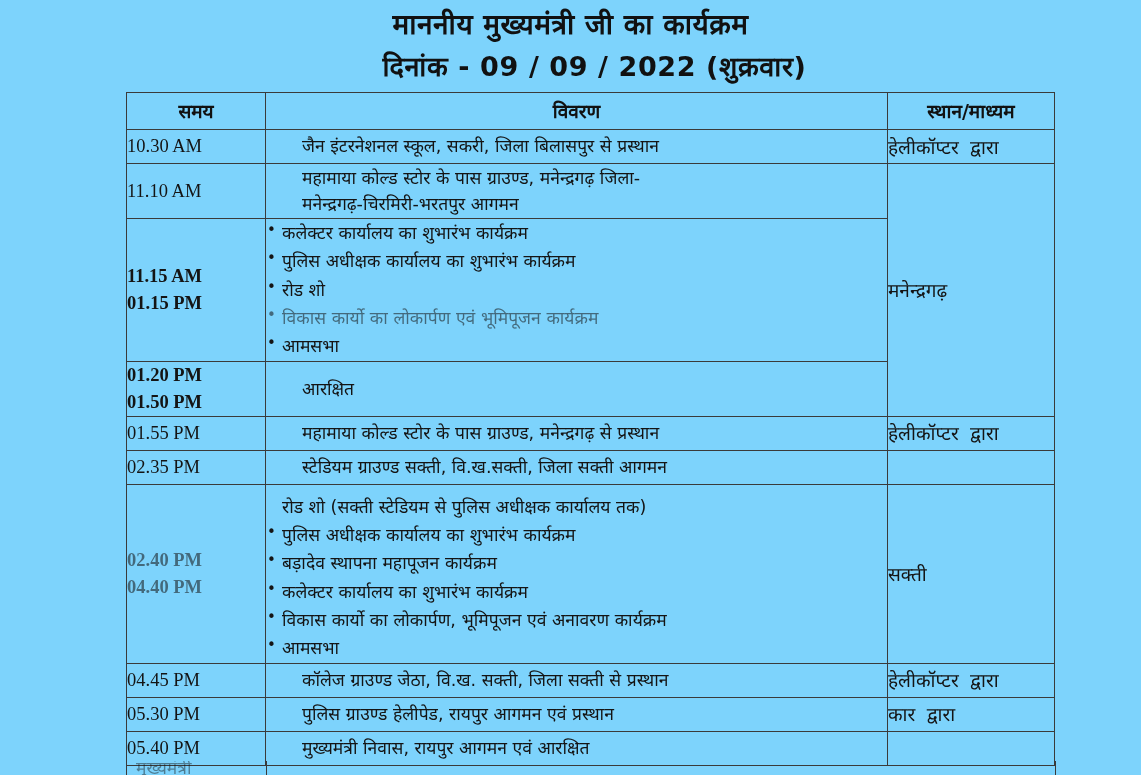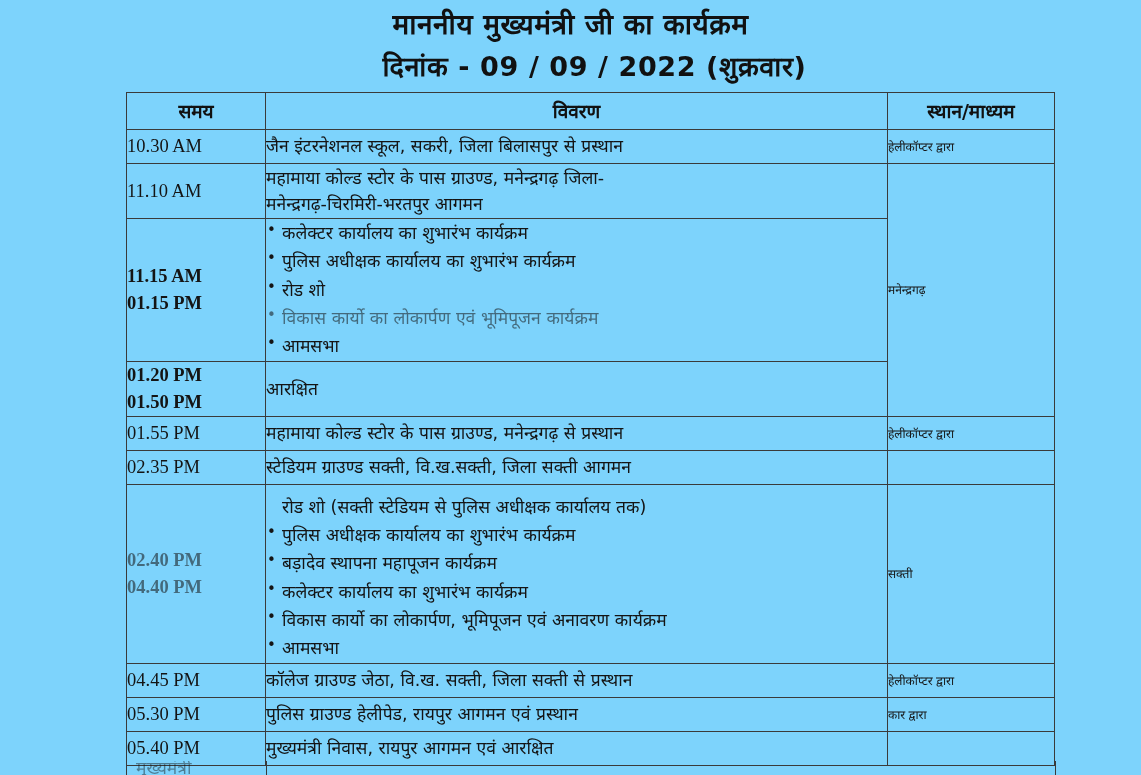--- a/index.html
+++ b/index.html
@@ -90,21 +90,21 @@
   .time-cell .tline { display: block; white-space: nowrap; }
 
   
   .desc-cell {
     font-family: "DejaVu Sans", sans-serif;
     font-size: 17.5px;
     line-height: 1.5;
     padding: 3px 6px 3px 9px;
     color: #141414;
   }
-  .desc-cell .dline { display: block; }
+  .desc-cell .dline { display: block; margin-left: 36px; }
   .desc-cell .blist { margin: 0; padding: 0; list-style: none; }
   .desc-cell .blist li {
     position: relative;
     padding-left: 16px;
     line-height: 1.62;
     white-space: nowrap;
   }
   .desc-cell .blist li::before {
     content: "\2022";
     position: absolute;
@@ -115,22 +115,22 @@
   .desc-cell .plain-first {
     padding-left: 16px;
     line-height: 1.62;
     white-space: nowrap;
     display: block;
     margin-top: 8px;
   }
 
   
   .place-cell {
-    font-family: Liberation Sans, sans-serif;
-    font-size: 12px;
+    font-family: Liberation Mono, monospace;
+    font-size: 19px;
     padding: 3px 4px 3px 8px;
     color: #141414;
     white-space: nowrap;
     overflow: hidden;
   }
   .faded-mid { opacity: 0.55; }
   .clip-right { display: inline-block; max-width: 100%; }
 
   
   .r-single { height: 33px; }

